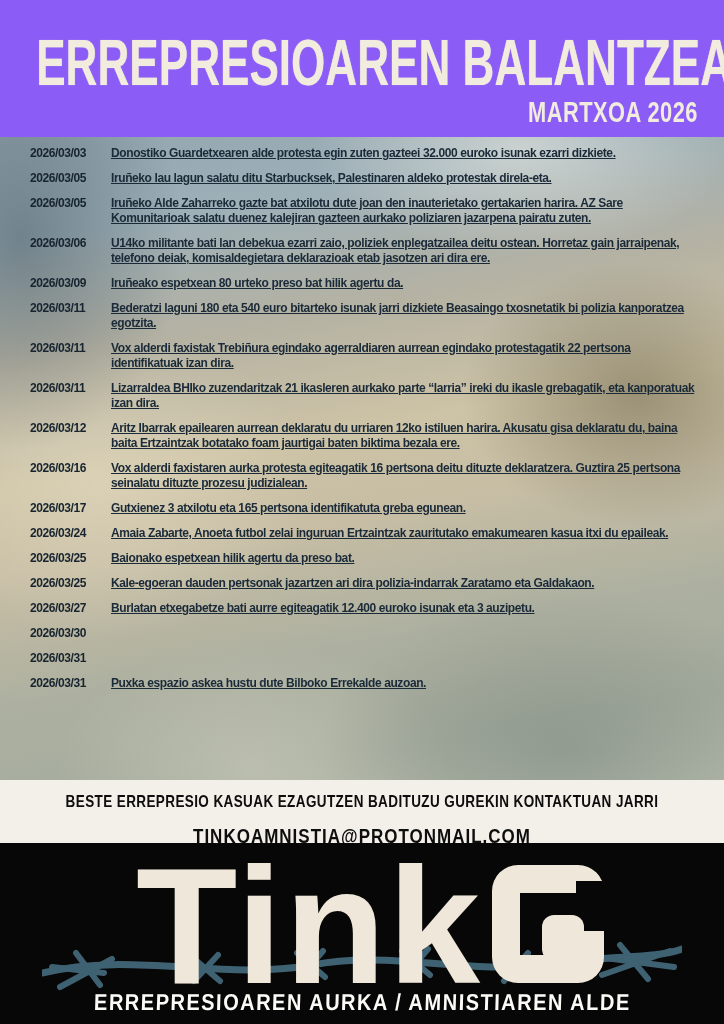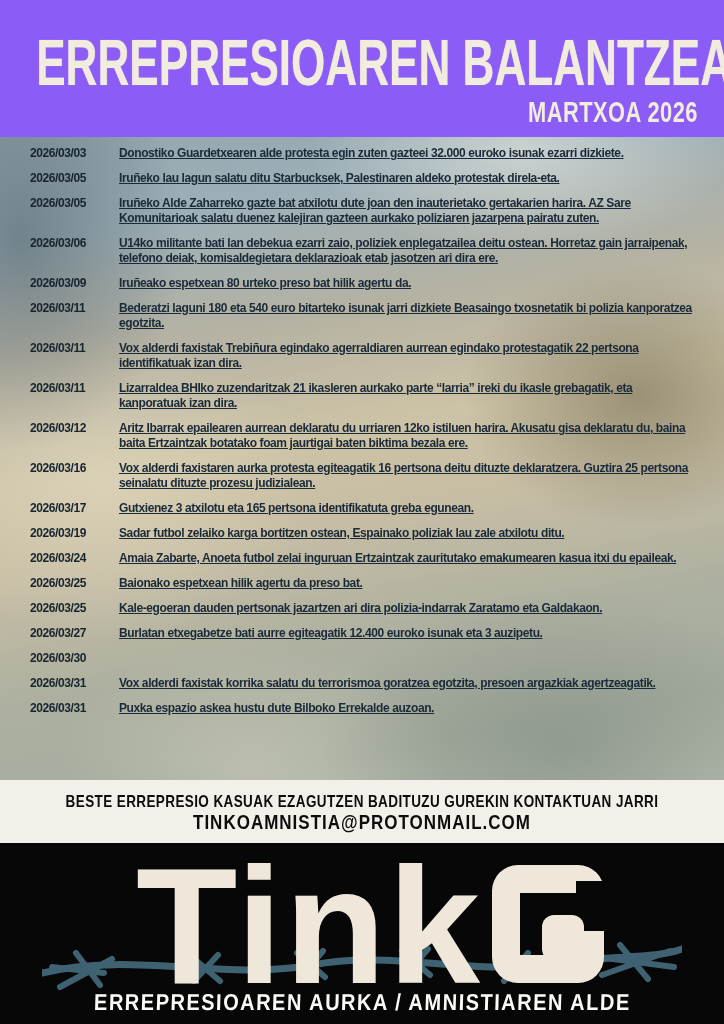--- a/index.html
+++ b/index.html
@@ -27,34 +27,34 @@
     box-sizing:border-box;padding:9px 26px 0 30px;
     background:
       radial-gradient(ellipse 250px 190px at 88% 40%, rgba(104,96,70,.50), rgba(104,96,70,0) 70%),
       radial-gradient(ellipse 300px 150px at 72% 2%,  rgba(240,238,229,.55), rgba(240,238,229,0) 70%),
       radial-gradient(ellipse 230px 300px at 3% 16%,  rgba(52,68,79,.42),  rgba(52,68,79,0) 70%),
       radial-gradient(ellipse 300px 220px at 14% 54%, rgba(232,224,199,.48), rgba(232,224,199,0) 70%),
       radial-gradient(ellipse 340px 220px at 78% 95%, rgba(108,120,112,.38), rgba(108,120,112,0) 72%),
       radial-gradient(ellipse 280px 180px at 35% 98%, rgba(214,211,192,.45), rgba(214,211,192,0) 70%),
       linear-gradient(170deg,#93a5ae 0%,#9db0b8 14%,#b5b2a3 30%,#cdc3a6 46%,#c6bda4 58%,#adb0a0 74%,#a5ad9f 88%,#b2b8ab 100%);
   }
-  .row{display:flex;gap:16px;margin-bottom:10px;}
+  .row{display:flex;gap:8px;margin-bottom:10px;}
   .date{
     flex:0 0 73px;color:#17242f;font-weight:bold;
     font-size:12px;line-height:15px;letter-spacing:-0.4px;white-space:nowrap;
   }
   .text{
     flex:1;color:#1b2a38;font-weight:bold;
     font-size:12px;line-height:15px;letter-spacing:-0.4px;text-decoration:underline;
   }
   
   .contact-band{
     position:absolute;top:780px;left:0;width:724px;height:63px;
     background:#f3f0e9;display:flex;flex-direction:column;align-items:center;
-    justify-content:flex-start;padding-top:12px;box-sizing:border-box;gap:4px;
+    justify-content:flex-start;padding-top:12px;box-sizing:border-box;gap:18px;
   }
   .contact-line{
     color:#0d0d0d;font-weight:bold;font-size:13.5px;letter-spacing:.4px;
     transform:scaleY(1.25);transform-origin:50% 0;white-space:nowrap;
   }
   .contact-email{
     color:#0d0d0d;font-weight:bold;font-size:17px;letter-spacing:1px;
     transform:scaleY(1.2);transform-origin:50% 0;white-space:nowrap;
   }
   
@@ -146,24 +146,20 @@
     <div class="row">
       <div class="date">2026/03/16</div>
       <div class="text">Vox alderdi faxistaren aurka protesta egiteagatik 16 pertsona deitu dituzte deklaratzera. Guztira 25 pertsona seinalatu dituzte prozesu judizialean.</div>
     </div>
 
     <div class="row">
       <div class="date">2026/03/17</div>
       <div class="text">Gutxienez 3 atxilotu eta 165 pertsona identifikatuta greba egunean.</div>
     </div>
 
-    <div class="row">
-      <div class="date">2026/03/19</div>
-      <div class="text">Sadar futbol zelaiko karga bortitzen ostean, Espainako poliziak lau zale atxilotu ditu.</div>
-    </div>
 
     <div class="row">
       <div class="date">2026/03/24</div>
       <div class="text">Amaia Zabarte, Anoeta futbol zelai inguruan Ertzaintzak zauritutako emakumearen kasua itxi du epaileak.</div>
     </div>
 
     <div class="row">
       <div class="date">2026/03/25</div>
       <div class="text">Baionako espetxean hilik agertu da preso bat.</div>
     </div>
@@ -177,21 +173,20 @@
       <div class="date">2026/03/27</div>
       <div class="text">Burlatan etxegabetze bati aurre egiteagatik 12.400 euroko isunak eta 3 auzipetu.</div>
     </div>
 
     <div class="row">
       <div class="date">2026/03/30</div>
     </div>
 
     <div class="row">
       <div class="date">2026/03/31</div>
-      <div class="text">Vox alderdi faxistak korrika salatu du terrorismoa goratzea egotzita, presoen argazkiak agertzeagatik.</div>
     </div>
 
     <div class="row">
       <div class="date">2026/03/31</div>
       <div class="text">Puxka espazio askea hustu dute Bilboko Errekalde auzoan.</div>
     </div>
   </div>
   </div>
 
   <div class="contact-band">

